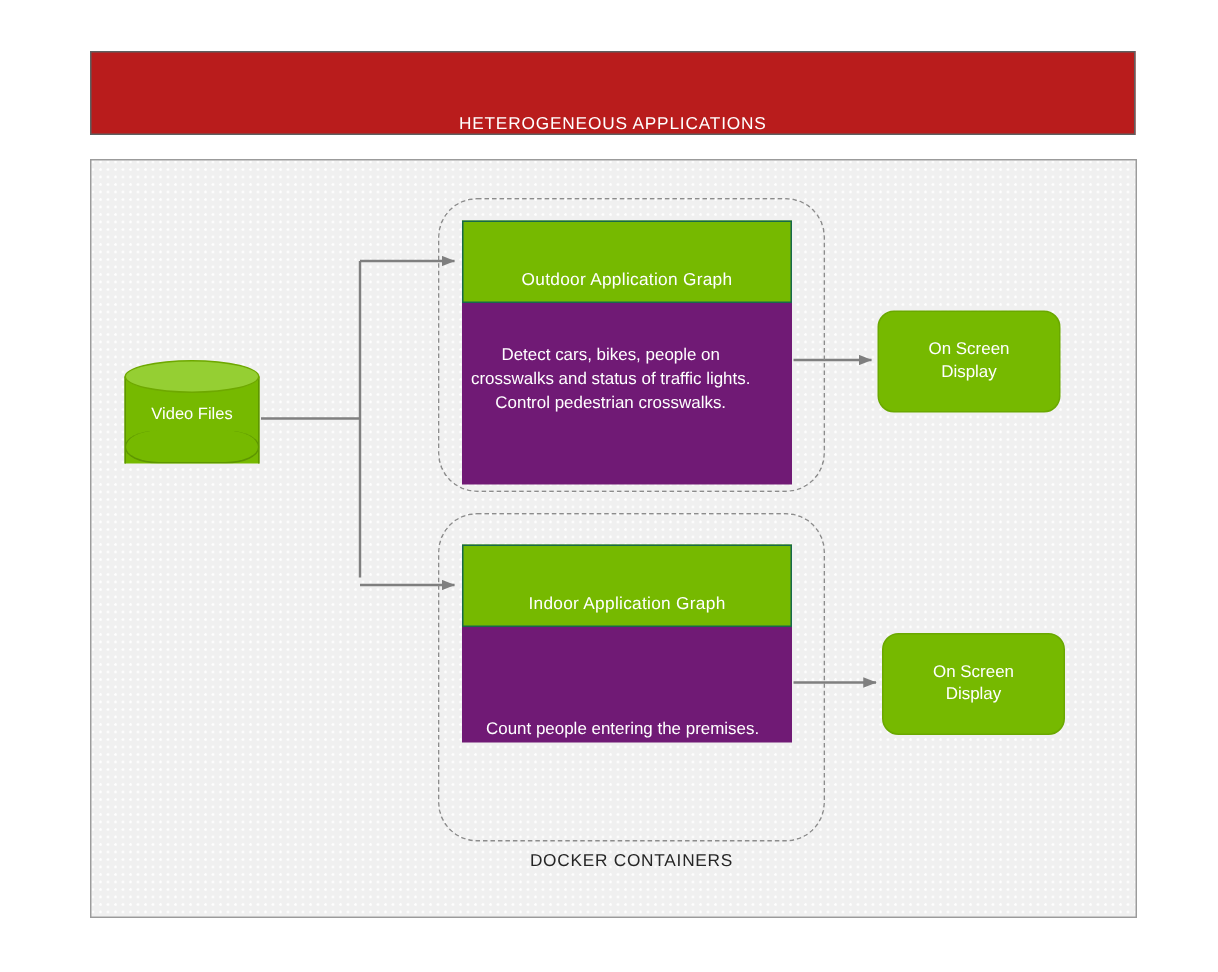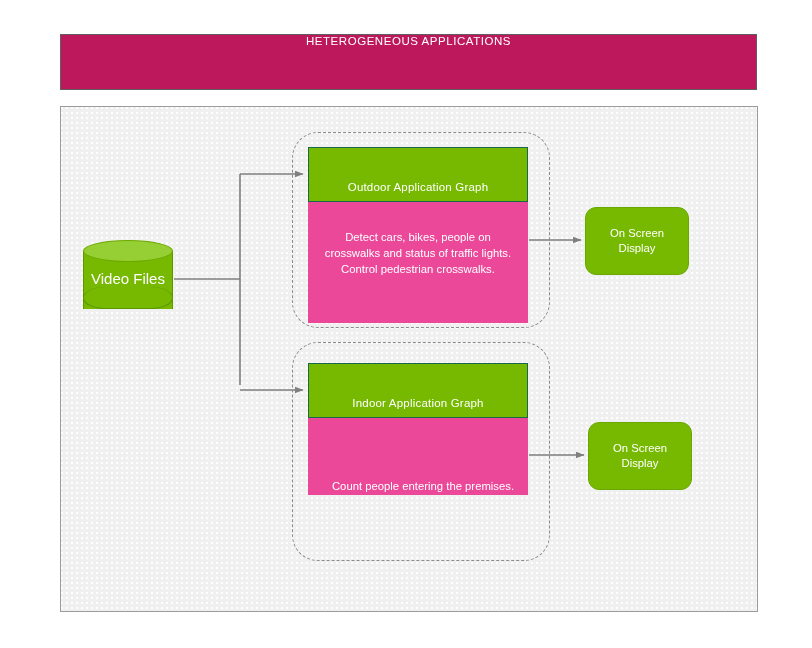--- a/index.html
+++ b/index.html
@@ -23,25 +23,25 @@
     height: 648px;
   }
 
   
   .title-bar {
     position: absolute;
     left: 60px;
     top: 34px;
     width: 697px;
     height: 56px;
-    background: #be185d;
+    background: #b91c1c;
     border: 1px solid #5f5f5f;
     box-sizing: border-box;
     display: flex;
-    align-items: flex-start;
+    align-items: flex-end;
     justify-content: center;
   }
   .title-bar .title-text {
     color: #ffffff;
     font-size: 11.5px;
     letter-spacing: 0.55px;
     font-family: "Liberation Sans", sans-serif;
     white-space: nowrap;
   }
 
@@ -109,24 +109,23 @@
     white-space: nowrap;
     margin-top: 24px;
   }
 
   .app-body {
     position: absolute;
     left: 0;
     top: 55px;
     right: 0;
     bottom: 0;
-    background: #ec4899;
+    background: #701a75;
     box-sizing: border-box;
     display: flex;
-    justify-content: center;
   }
   #app-outdoor .app-body { align-items: flex-start; padding-top: 27px; }
   #app-indoor  .app-body { align-items: flex-start; padding-top: 60px; padding-left: 10px; }
 
   .app-body .app-body-text {
     color: #ffffff;
     font-size: 11.3px;
     line-height: 16px;
     text-align: center;
     font-family: "Liberation Sans", sans-serif;
@@ -176,29 +175,29 @@
     border-radius: 50%;
     box-sizing: border-box;
   }
   .cylinder .cyl-label {
     position: absolute;
     left: 0;
     top: 30px;
     width: 90px;
     text-align: center;
     color: #ffffff;
-    font-size: 15px;
+    font-size: 11px;
     font-family: "Liberation Sans", sans-serif;
     z-index: 3;
   }
 
   
   .osd-box {
     position: absolute;
-    width: 104px;
+    width: 122px;
     height: 68px;
     background: #76b900;
     border: 1px solid #6aa800;
     border-radius: 11px;
     box-sizing: border-box;
     display: flex;
     align-items: center;
     justify-content: center;
   }
   #osd-top    { left: 585px; top: 207px; }
@@ -298,14 +297,15 @@
 
   <div class="osd-box" id="osd-top">
     <span class="osd-label">On Screen
 Display</span>
   </div>
   <div class="osd-box" id="osd-bottom">
     <span class="osd-label">On Screen
 Display</span>
   </div>
 
+  <div class="docker-caption">DOCKER CONTAINERS</div>
 
 </div>
 
 </body></html>

